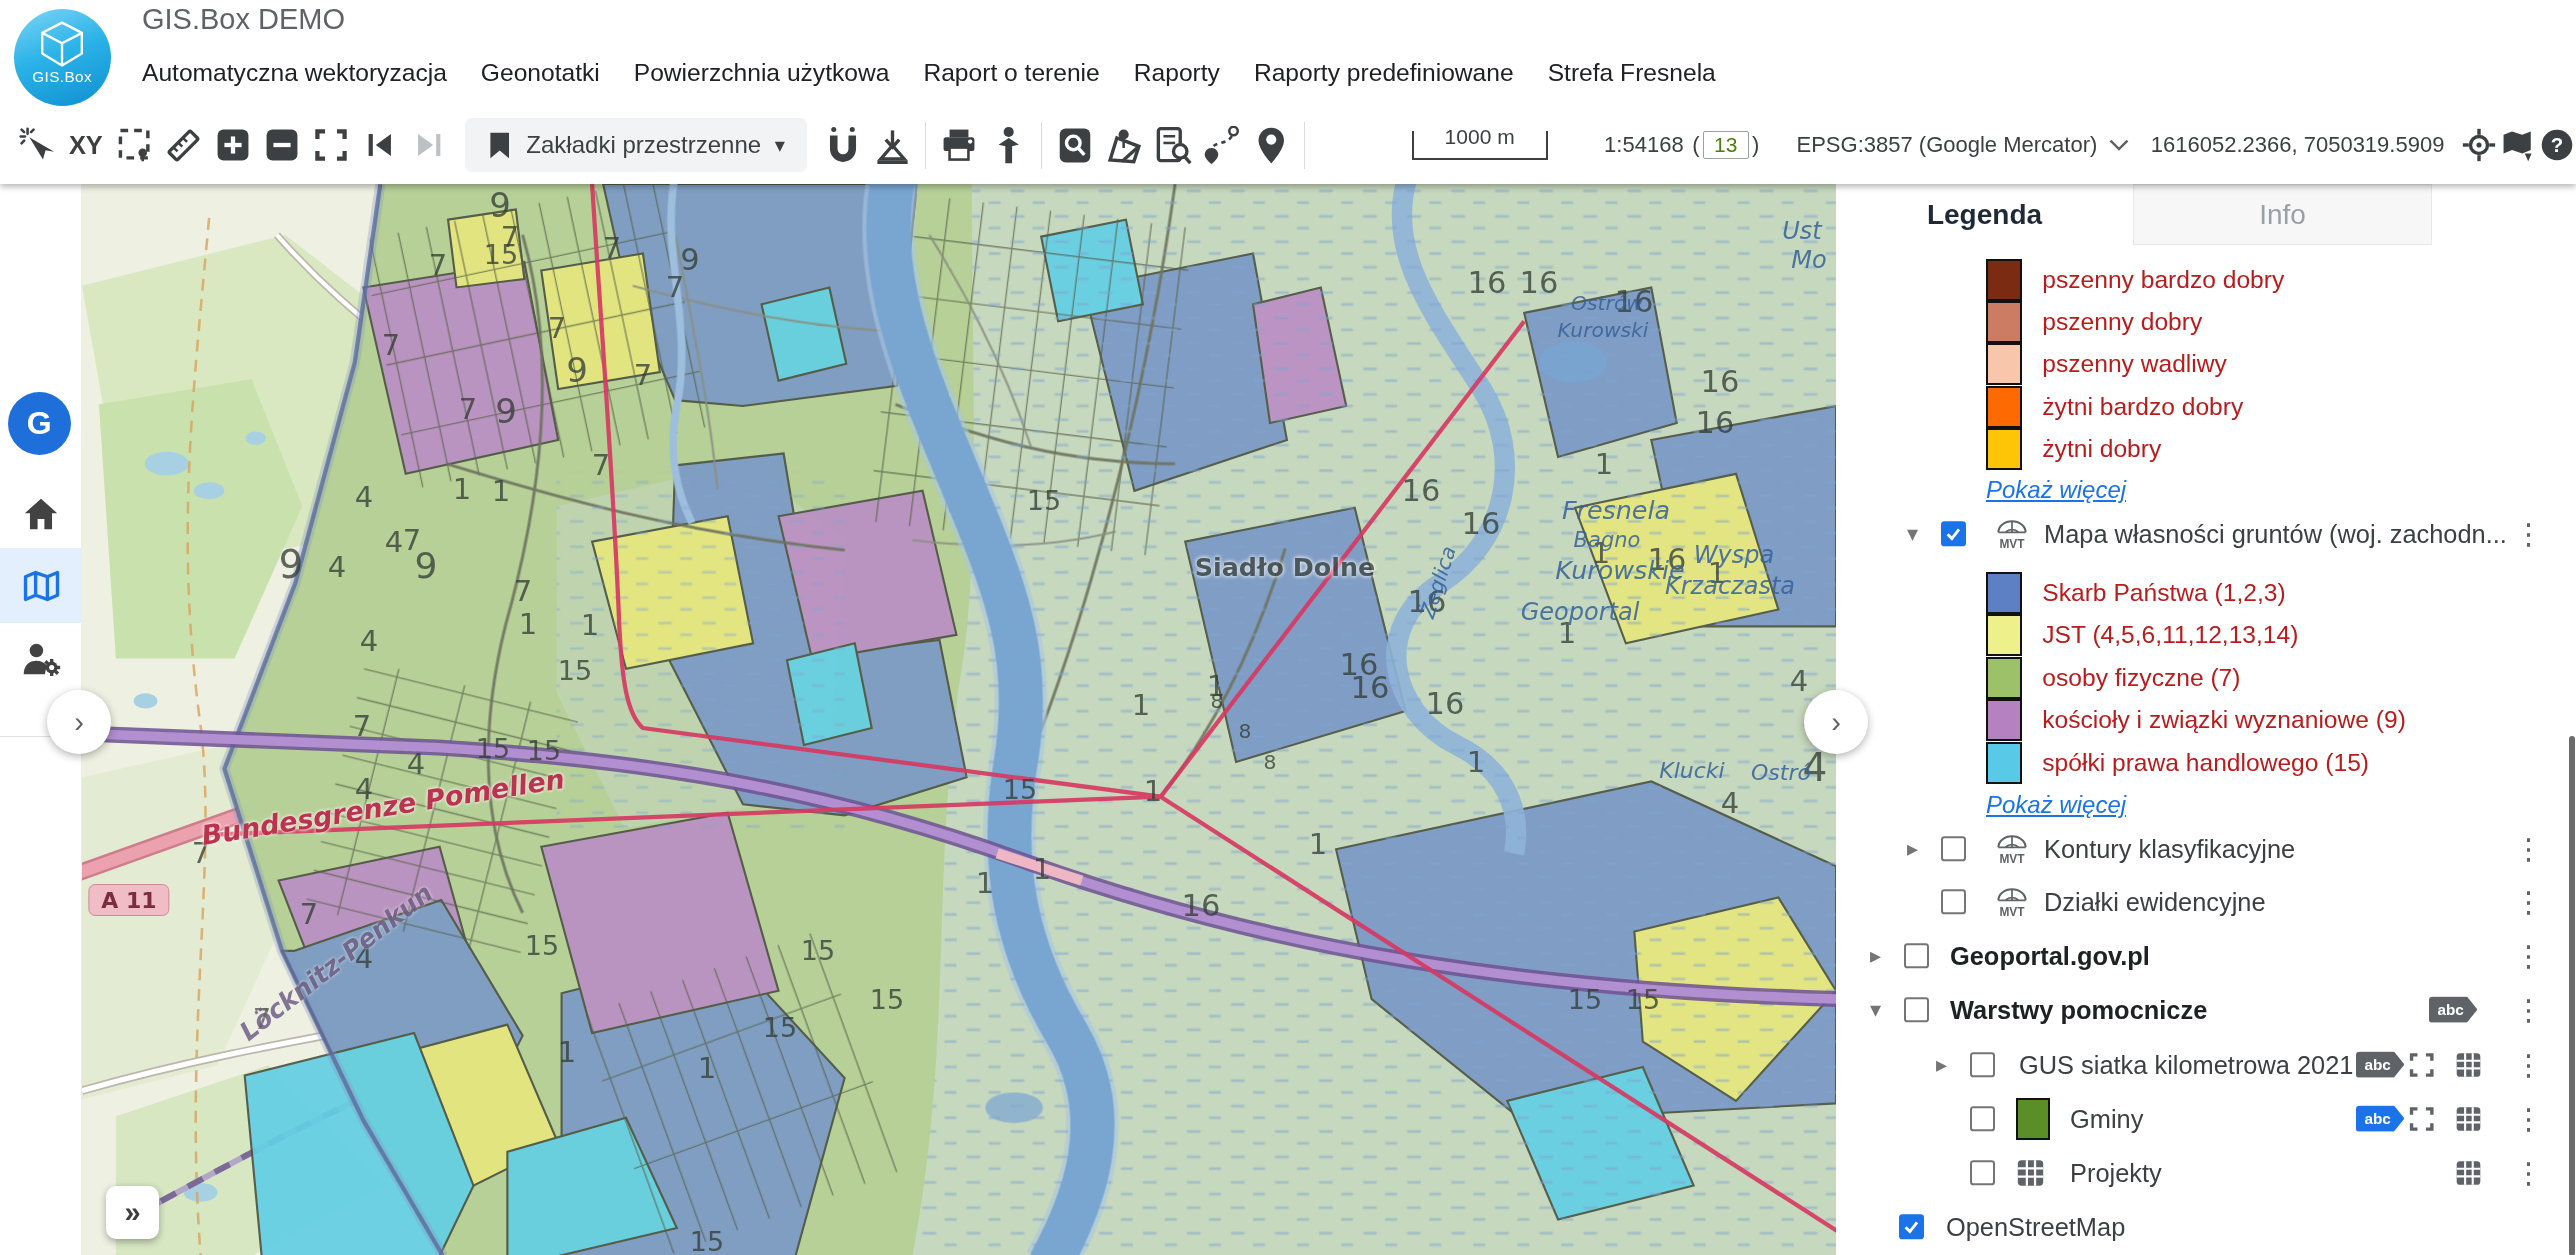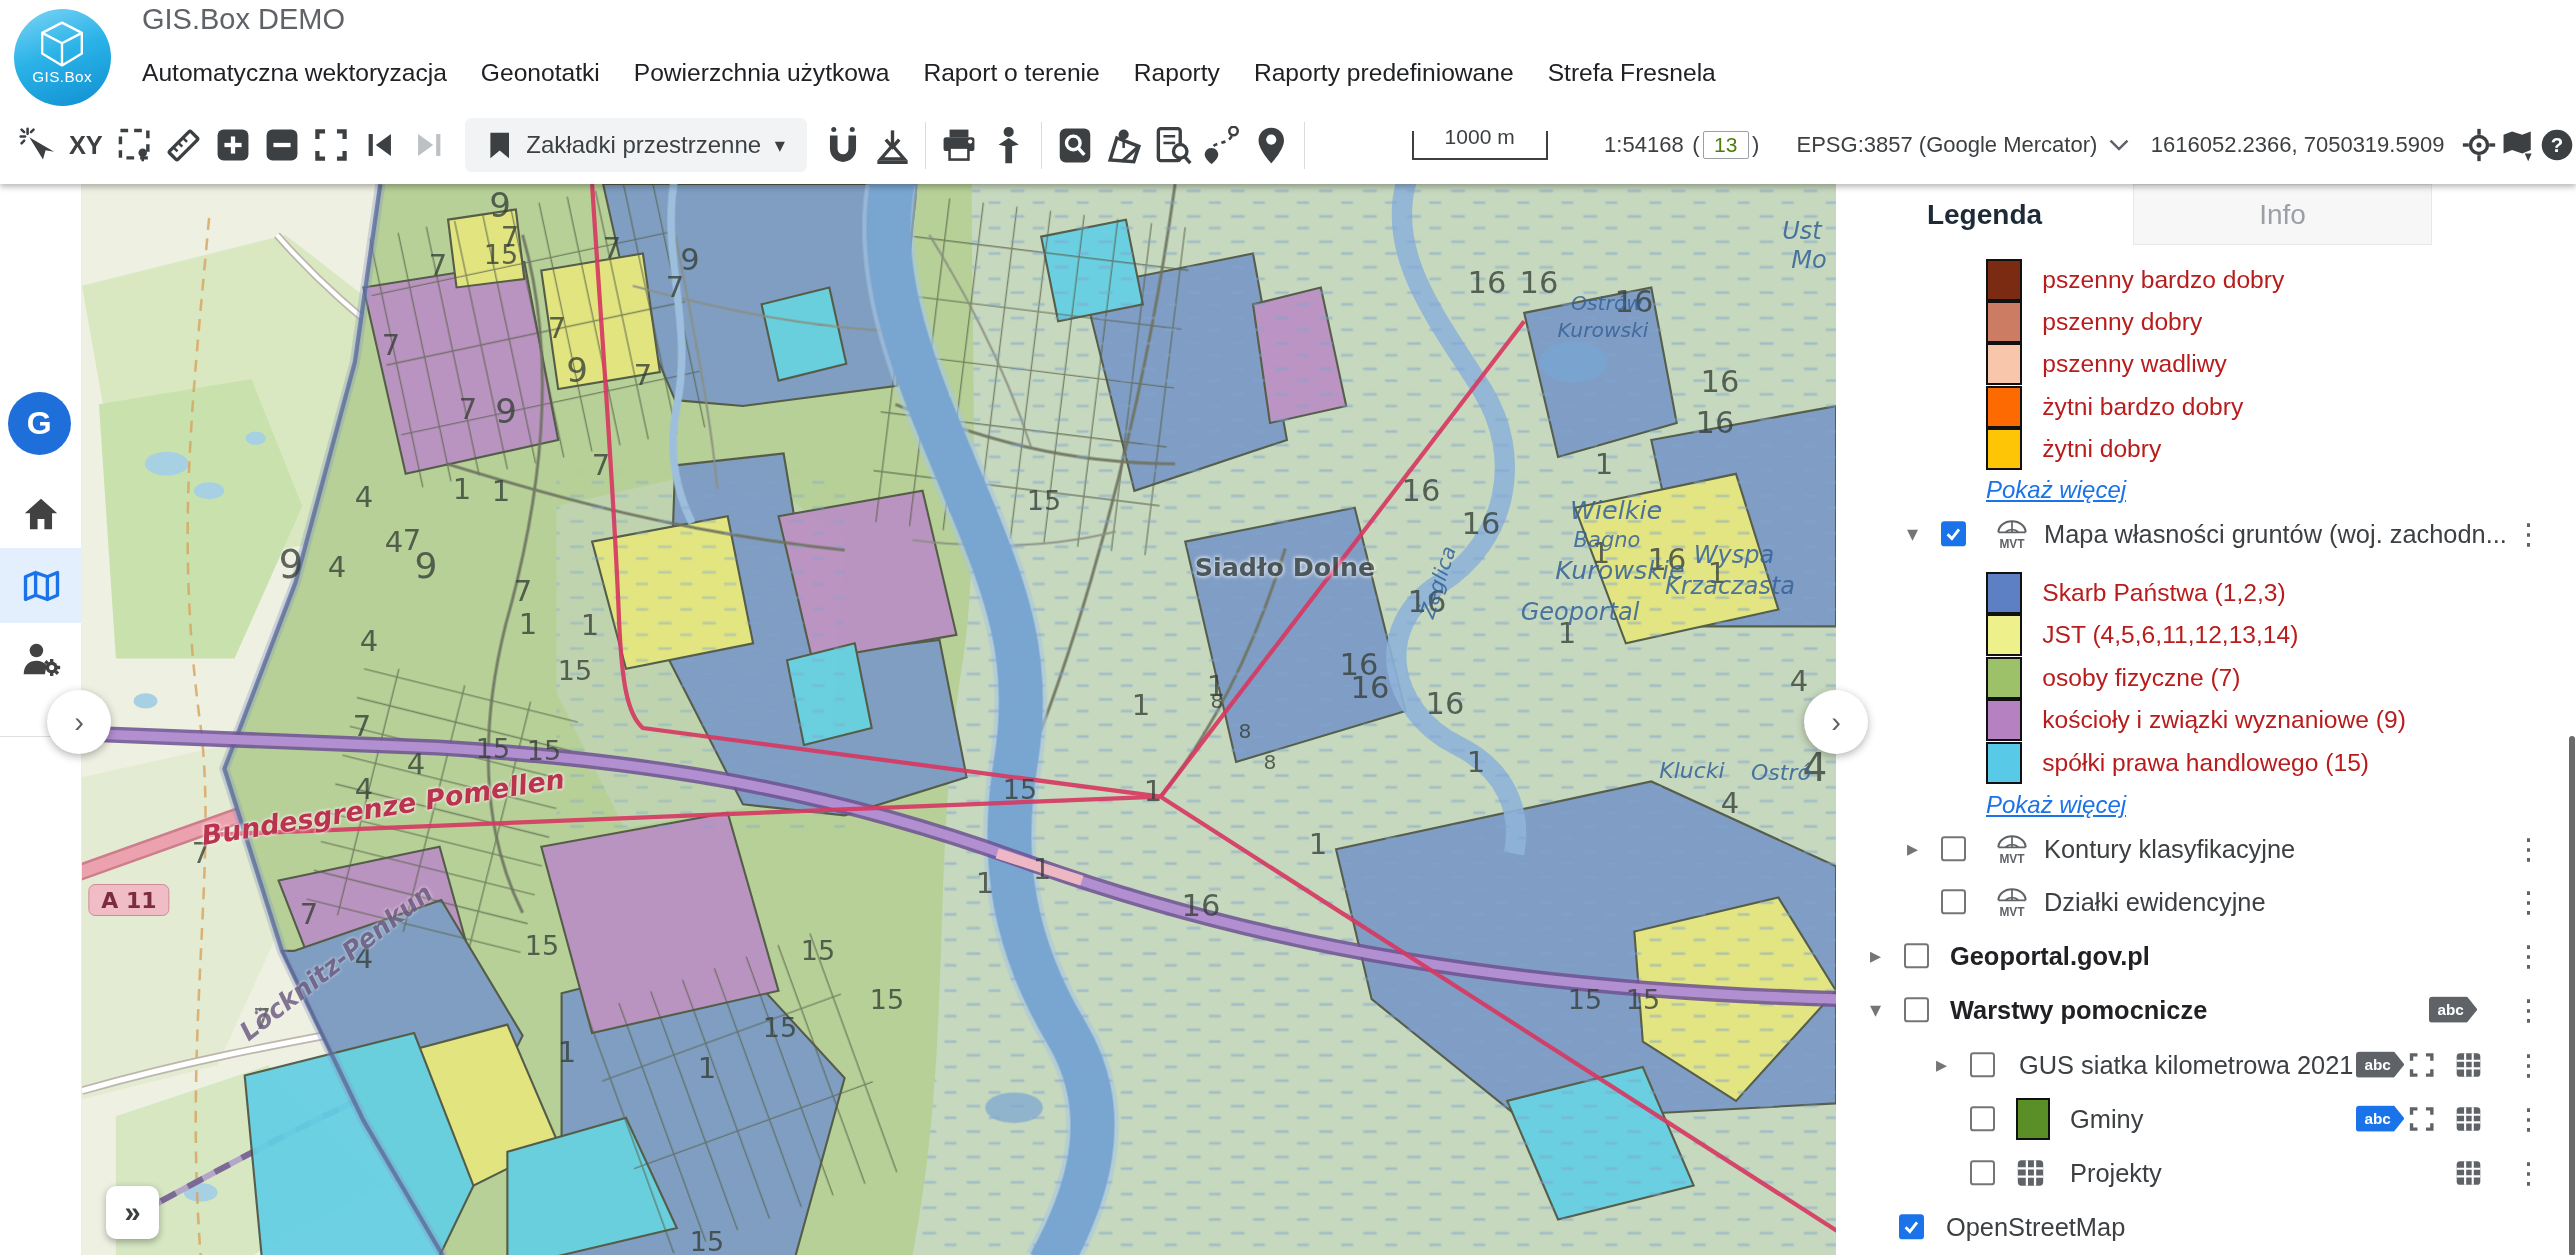--- a/index.html
+++ b/index.html
@@ -500,21 +500,21 @@
       <span class="ml num" style="left: 287px; top: 457px; font-size: 29px; transform: translate(-50%, -50%) rotate(0deg);">4</span>
       <span class="ml num" style="left: 334px; top: 580px; font-size: 29px; transform: translate(-50%, -50%) rotate(0deg);">4</span>
       <span class="ml num" style="left: 282px; top: 605px; font-size: 29px; transform: translate(-50%, -50%) rotate(0deg);">4</span>
       <span class="ml num" style="left: 1717px; top: 497px; font-size: 29px; transform: translate(-50%, -50%) rotate(0deg);">4</span>
       <span class="ml num" style="left: 1648px; top: 619px; font-size: 29px; transform: translate(-50%, -50%) rotate(0deg);">4</span>
       <span class="ml num" style="left: 1733px; top: 583px; font-size: 39px; transform: translate(-50%, -50%) rotate(0deg);">4</span>
       <span class="ml num" style="left: 282px; top: 774px; font-size: 29px; transform: translate(-50%, -50%) rotate(0deg);">4</span>
       <span class="ml num" style="left: 1135px; top: 517px; font-size: 20.3px; transform: translate(-50%, -50%) rotate(0deg);">8</span>
       <span class="ml num" style="left: 1163px; top: 547px; font-size: 20.3px; transform: translate(-50%, -50%) rotate(0deg);">8</span>
       <span class="ml num" style="left: 1188px; top: 578px; font-size: 20.3px; transform: translate(-50%, -50%) rotate(0deg);">8</span>
-      <span class="ml water" style="left: 1534px; top: 326px; font-size: 25.4px; transform: translate(-50%, -50%) rotate(0deg);">Wielkie</span>
+      <span class="ml water" style="left: 1534px; top: 326px; font-size: 25.4px; transform: translate(-50%, -50%) rotate(0deg);">Fresnela</span>
       <span class="ml water" style="left: 1525px; top: 356px; font-size: 21px; transform: translate(-50%, -50%) rotate(0deg);">Bagno</span>
       <span class="ml water" style="left: 1538px; top: 386px; font-size: 25.4px; transform: translate(-50%, -50%) rotate(0deg);">Kurowskie</span>
       <span class="ml water" style="left: 1498px; top: 428px; font-size: 24px; transform: translate(-50%, -50%) rotate(0deg);">Geoportal</span>
       <span class="ml water" style="left: 1652px; top: 371px; font-size: 24px; transform: translate(-50%, -50%) rotate(0deg);">Wyspa</span>
       <span class="ml water" style="left: 1648px; top: 402px; font-size: 24px; transform: translate(-50%, -50%) rotate(0deg);">Krzaczasta</span>
       <span class="ml water" style="left: 1720px; top: 47px; font-size: 24px; transform: translate(-50%, -50%) rotate(0deg);">Ust</span>
       <span class="ml water" style="left: 1727px; top: 76px; font-size: 24px; transform: translate(-50%, -50%) rotate(0deg);">Mo</span>
       <span class="ml water" style="left: 1356px; top: 398px; font-size: 20.3px; transform: translate(-50%, -50%) rotate(-72deg);">Żeglica</span>
       <span class="ml water" style="left: 1610px; top: 586px; font-size: 22px; transform: translate(-50%, -50%) rotate(0deg);">Klucki</span>
       <span class="ml water" style="left: 1699px; top: 588px; font-size: 22px; transform: translate(-50%, -50%) rotate(0deg);">Ostró</span>

